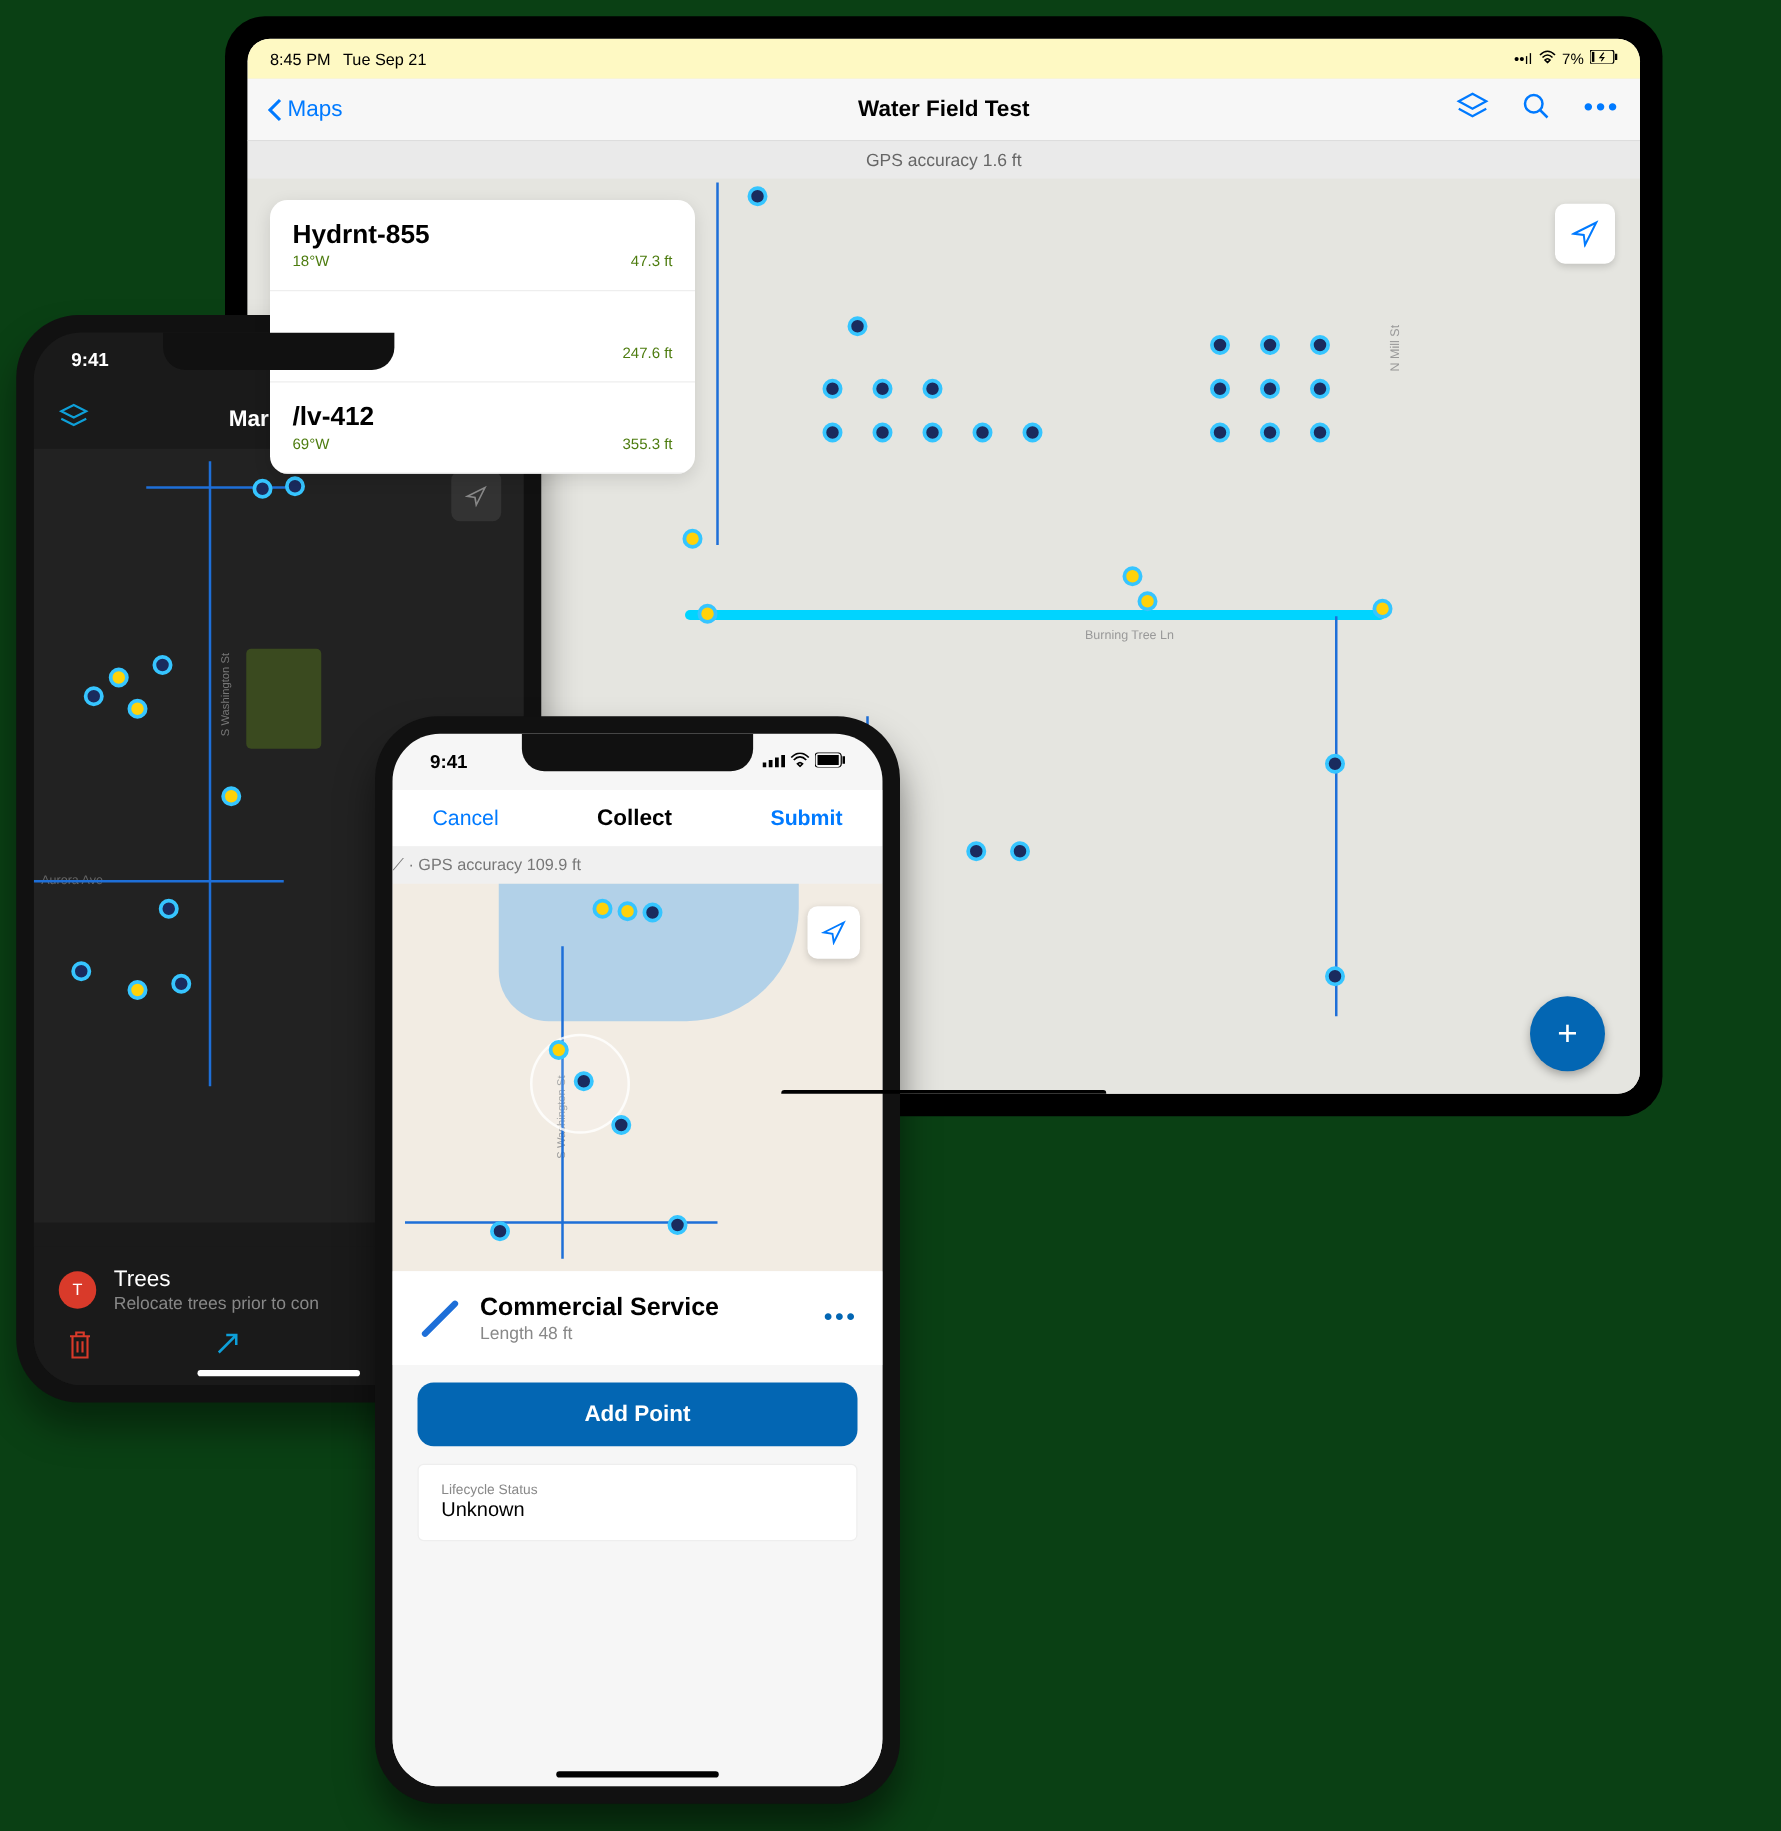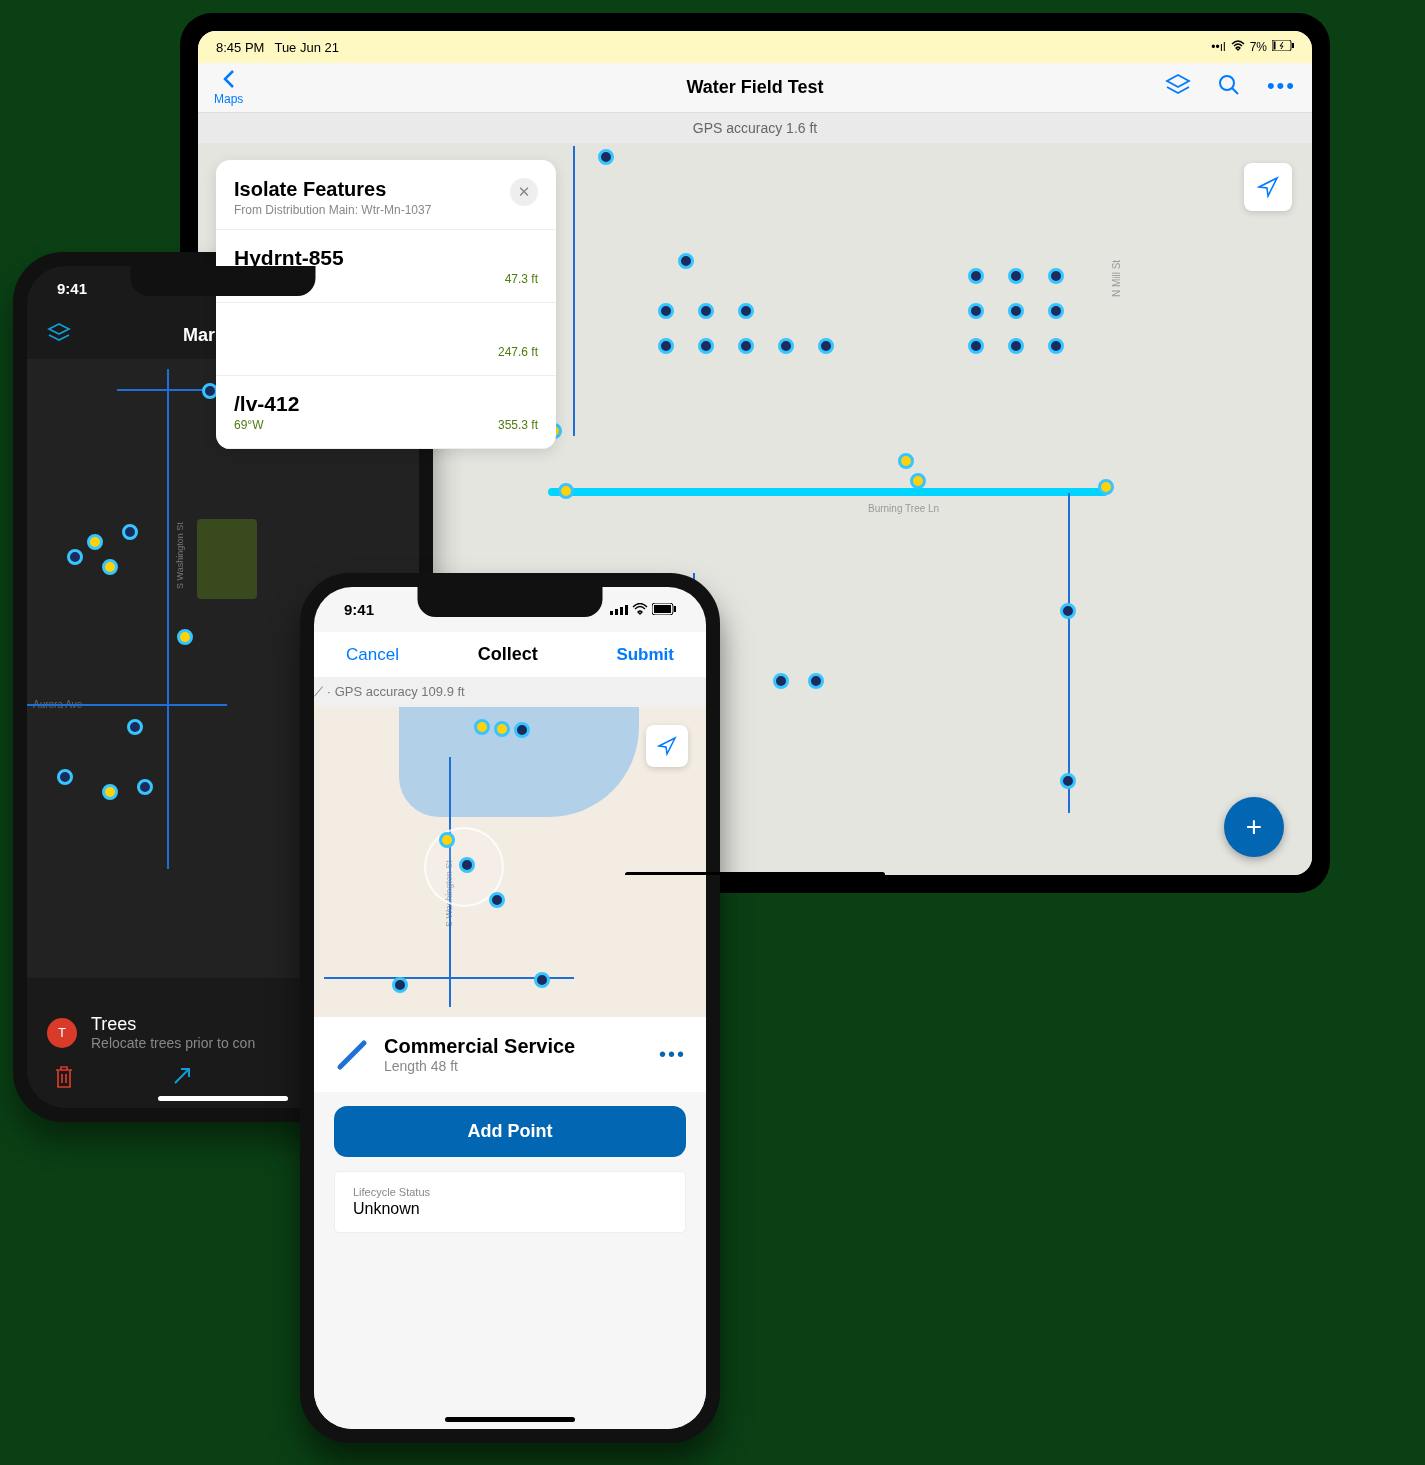--- a/index.html
+++ b/index.html
@@ -5,21 +5,21 @@
 * { margin:0; padding:0; box-sizing:border-box; }
 body { background:#0a4014; font-family:-apple-system,BlinkMacSystemFont,sans-serif; width:1425px; height:1465px; position:relative; overflow:hidden; }
 
 
 .ipad { position:absolute; left:180px; top:13px; width:1150px; height:880px; background:#000; border-radius:32px; padding:18px; }
 .ipad-screen { width:100%; height:100%; background:#e5e5e0; border-radius:18px; overflow:hidden; position:relative; }
 .statusbar { height:22px; background:#fef9c3; display:flex; align-items:center; justify-content:space-between; padding:16px 18px; font-size:13px; font-weight:500; }
 .sb-left { display:flex; gap:10px; }
 .sb-right { display:flex; gap:5px; align-items:center; font-size:12px; }
 .navbar { height:50px; background:#f7f7f7; border-bottom:1px solid #ddd; display:flex; align-items:center; justify-content:space-between; padding:0 16px; font-size:18px; }
-.back { color:#007aff; display:flex; align-items:center; gap:4px; font-size:12px;flex-direction:column; }
+.back { color:#007aff; display:flex; align-items:center; gap:4px; font-size:18px; }
 .title { font-weight:600; position:absolute; left:50%; transform:translateX(-50%); }
 .actions { display:flex; gap:26px; }
 .actions svg { stroke:#007aff; }
 .ellipsis { color:#007aff; font-size:22px; letter-spacing:2px; }
 .gpsbar { height:30px; background:#eaeaea; text-align:center; font-size:14px; color:#666; line-height:30px; }
 .mapview { position:relative; height:calc(100% - 102px); background:#e5e5e0; }
 .locate-btn { position:absolute; top:20px; right:20px; width:48px; height:48px; background:#fff; border-radius:8px; box-shadow:0 2px 6px rgba(0,0,0,.15); display:flex; align-items:center; justify-content:center; z-index:10; }
 .fab { position:absolute; bottom:28px; right:28px; width:60px; height:60px; background:#0366b3; border-radius:50%; color:#fff; font-size:28px; display:flex; align-items:center; justify-content:center; box-shadow:0 3px 8px rgba(0,0,0,.3); z-index:10; }
 .homebar { position:absolute; bottom:8px; left:50%; transform:translateX(-50%); width:260px; height:5px; background:#000; border-radius:3px; z-index:20; }
 .streetlabel { position:absolute; font-size:10px; color:#999; }
@@ -86,21 +86,21 @@
 .line { position:absolute; background:#1e6fd8; }
 </style>
 </head>
 <body>
 
 <div class="ipad">
   <div class="ipad-screen">
     <div class="statusbar">
       <div class="sb-left">
         <span>8:45 PM</span>
-        <span>Tue Jun 21</span>
+        <span>Tue Sep 21</span>
       </div>
       <div class="sb-right">
         <span>••ıl</span>
         <span>
           <svg width="14" height="11" viewBox="0 0 14 11">
               <path d="M7 10 L5 8 Q7 6 9 8 Z M3 6 Q7 2 11 6 M1 4 Q7 -2 13 4" fill="none" stroke="#000" stroke-width="1.3"></path>
             </svg>
         </span>
         <span>7%</span>
         <span>
@@ -187,27 +187,20 @@
       <div class="node dk" style="left:460px;top:160px;"></div>
         <div class="node dk" style="left:500px;top:160px;"></div>
         <div class="node dk" style="left:540px;top:160px;"></div>
       <div class="node dk" style="left:460px;top:195px;"></div>
         <div class="node dk" style="left:500px;top:195px;"></div>
         <div class="node dk" style="left:540px;top:195px;"></div>
       <div class="node dk" style="left:580px;top:195px;"></div>
         <div class="node dk" style="left:620px;top:195px;"></div>
 
       <div class="iso-panel">
-        <div class="iso-head">
-          <div>
-            <div class="iso-title">Isolate Features</div>
-            <div class="iso-sub">From Distribution Main: Wtr-Mn-1037</div>
-          </div>
-          <div class="iso-close">✕</div>
-        </div>
         <div class="iso-row">
           <div class="iso-name">Hydrnt-855</div>
           <div class="iso-meta">
               <span>18°W</span>
               <span>47.3 ft</span>
             </div>
         </div>
         <div class="iso-row">
           <div class="iso-name">&nbsp;</div>
           <div class="iso-meta">

